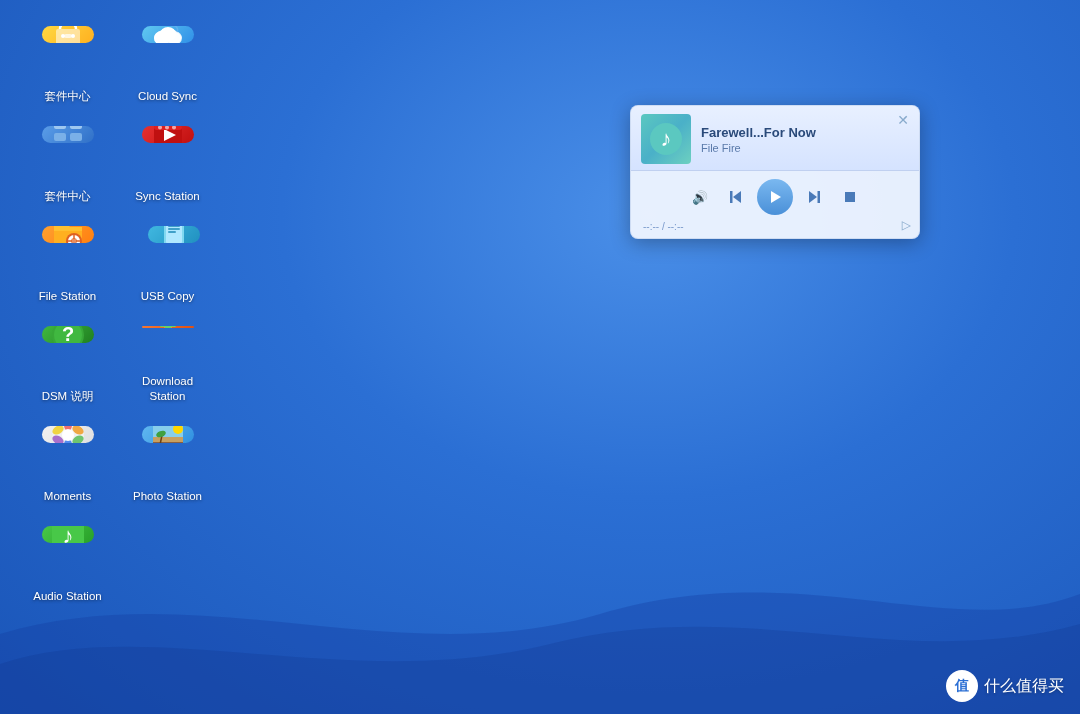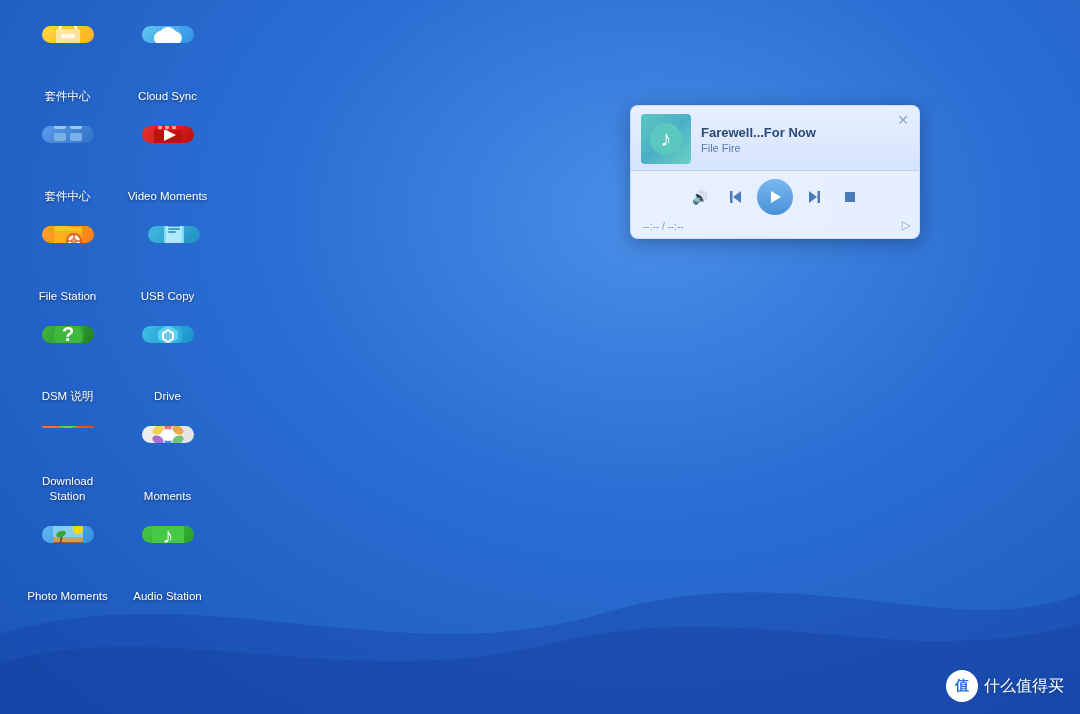--- a/index.html
+++ b/index.html
@@ -337,21 +337,21 @@
       <div class="icon-img icon-video">
         <svg width="36" height="36" viewBox="0 0 36 36">
           <rect x="4" y="8" width="28" height="20" rx="3" fill="#c01010"></rect>
           <polygon points="14,12 14,24 26,18" fill="white"></polygon>
           <rect x="4" y="8" width="28" height="5" rx="3" fill="#e02020"></rect>
           <circle cx="10" cy="10.5" r="2" fill="white" opacity="0.6"></circle>
           <circle cx="17" cy="10.5" r="2" fill="white" opacity="0.6"></circle>
           <circle cx="24" cy="10.5" r="2" fill="white" opacity="0.6"></circle>
         </svg>
       </div>
-      <span class="icon-label">Video Moments</span>
+      <span class="icon-label">Sync Station</span>
     </div>
 
     <div class="desktop-icon">
       <div class="icon-img icon-file">
         <svg width="40" height="40" viewBox="0 0 40 40">
           <path d="M6 12 Q6 8 10 8 L18 8 L22 12 L34 12 Q34 16 34 32 Q34 34 32 34 L8 34 Q6 34 6 32 Z" fill="#ffc030"></path>
           <path d="M6 16 L34 16 L34 32 Q34 34 32 34 L8 34 Q6 34 6 32 Z" fill="#ffb020"></path>
           <circle cx="26" cy="26" r="8" fill="#e06020"></circle>
           <circle cx="26" cy="26" r="6" fill="white"></circle>
           <circle cx="26" cy="26" r="3" fill="#e06020" opacity="0.7"></circle>
@@ -382,31 +382,20 @@
       <div class="icon-img icon-dsm">
         <svg width="36" height="36" viewBox="0 0 36 36">
           <circle cx="18" cy="18" r="16" fill="#38a838"></circle>
           <circle cx="18" cy="18" r="14" fill="#40b840"></circle>
           <text x="18" y="24" text-anchor="middle" font-size="20" fill="white" font-weight="bold" font-family="Arial">?</text>
         </svg>
       </div>
       <span class="icon-label">DSM 说明</span>
     </div>
 
-    <div class="desktop-icon">
-      <div class="icon-img icon-drive">
-        <svg width="36" height="36" viewBox="0 0 36 36">
-          <polygon points="18,4 32,12 32,24 18,32 4,24 4,12" fill="#30b0e0"></polygon>
-          <polygon points="18,8 28,14 28,22 18,28 8,22 8,14" fill="#60d0f0"></polygon>
-          <polygon points="18,12 24,16 24,22 18,26 12,22 12,16" fill="white"></polygon>
-          <polygon points="18,14 22,17 22,21 18,24 14,21 14,17" fill="#30b0e0" opacity="0.7"></polygon>
-        </svg>
-      </div>
-      <span class="icon-label">Drive</span>
-    </div>
 
     <div class="desktop-icon">
       <div class="icon-img icon-download">
         <svg width="36" height="36" viewBox="0 0 36 36">
           <polygon points="18,4 8,16 14,16 14,26 22,26 22,16 28,16" fill="#ff7820"></polygon>
           <polygon points="18,4 8,16 14,16 14,26 22,26 22,16 28,16" fill="#ff9030" opacity="0.5"></polygon>
           <rect x="6" y="28" width="24" height="4" rx="2" fill="#e06010"></rect>
           <polygon points="18,8 10,18 15,18 15,25 21,25 21,18 26,18" fill="#50c050"></polygon>
           <polygon points="18,8 10,18 15,18 15,25 21,25 21,18 26,18" fill="#70d870" opacity="0.7"></polygon>
         </svg>
@@ -440,21 +429,21 @@
           <rect x="3" y="7" width="30" height="22" rx="3" fill="#87ceeb"></rect>
           <ellipse cx="28" cy="12" rx="5" ry="5" fill="#ffd700"></ellipse>
           <rect x="3" y="20" width="30" height="9" rx="0" fill="#c8a060" style="border-bottom-left-radius:3px;border-bottom-right-radius:3px"></rect>
           <rect x="3" y="25" width="30" height="4" rx="0" fill="#8b6040"></rect>
           <polygon points="3,29 3,29 33,29 33,29" fill="#8b6040"></polygon>
 
           <line x1="10" y1="28" x2="12" y2="18" stroke="#6b4010" stroke-width="1.5"></line>
           <ellipse cx="11" cy="17" rx="5" ry="3" fill="#40a040" transform="rotate(-20 11 17)"></ellipse>
         </svg>
       </div>
-      <span class="icon-label">Photo Moments</span>
+      <span class="icon-label">Photo Station</span>
     </div>
 
     <div class="desktop-icon">
       <div class="icon-img icon-audio">
         <svg width="36" height="36" viewBox="0 0 36 36">
           <rect x="2" y="2" width="32" height="32" rx="6" fill="#48c848"></rect>
           <text x="18" y="26" text-anchor="middle" font-size="22" fill="white">♪</text>
         </svg>
       </div>
       <span class="icon-label">Audio Station</span>

